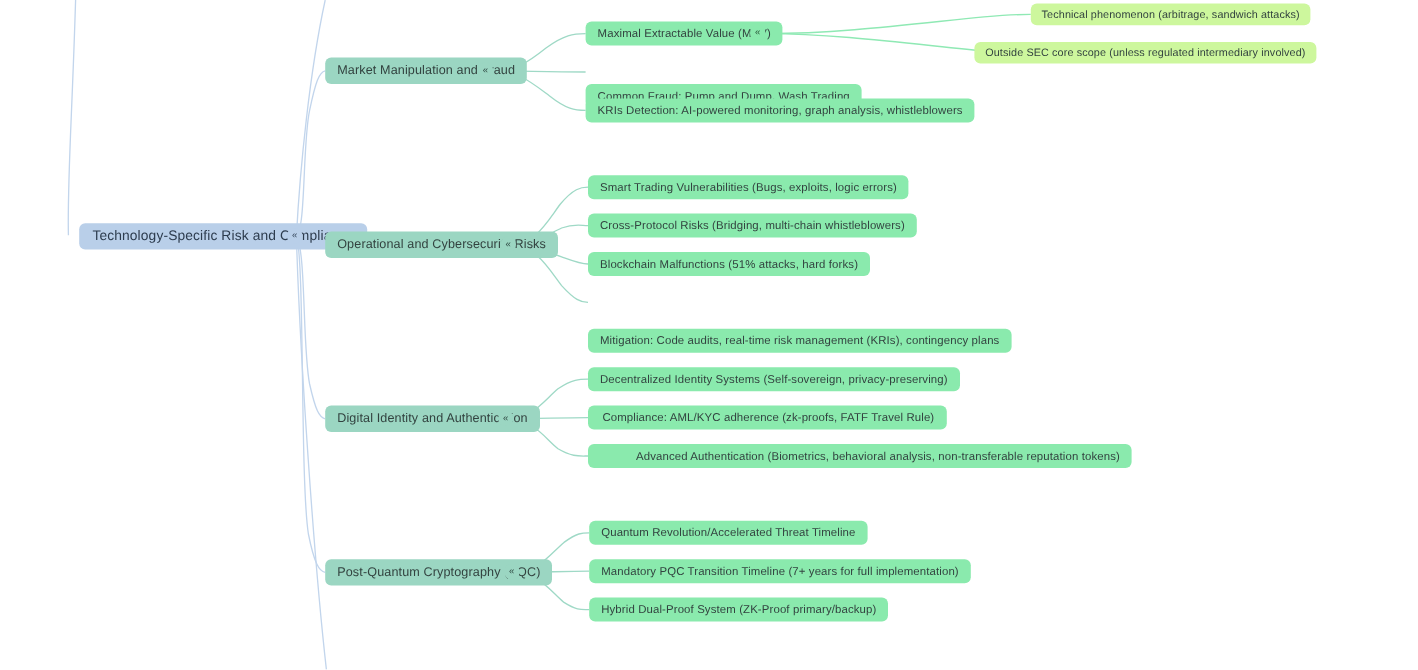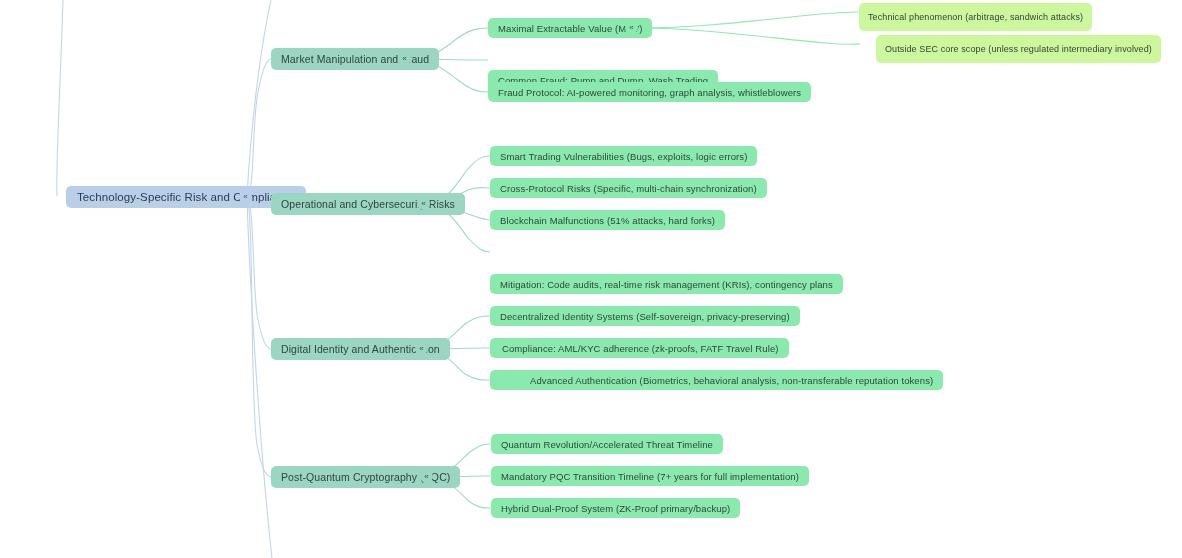--- a/index.html
+++ b/index.html
@@ -70,21 +70,21 @@
     font-size: 9.5px;
     padding: 0 10px;
     height: 20px;
     border-radius: 5px;
   }
   
   .node.sub {
     background: #cdf79d;
     font-size: 9px;
     padding: 0 9px;
-    height: 28px;
+    height: 18px;
     border-radius: 5px;
   }
 
   
   .toggle {
     position: absolute;
     width: 13px;
     height: 13px;
     border-radius: 50%;
     display: flex;
@@ -165,43 +165,43 @@
   <div class="node leaf" style="left:488px; top:18px;">
     <span class="node-label">Maximal Extractable Value (MEV)</span>
   </div>
   <div class="toggle mint" style="left:625px; top:21px;">
     <span>«</span>
   </div>
 
   <div class="node sub" style="left:859px; top:3px;">
     <span class="node-label">Technical phenomenon (arbitrage, sandwich attacks)</span>
   </div>
-  <div class="node sub" style="left:876px; top:35px;align-items:center;">
+  <div class="node sub" style="left:812px; top:35px;align-items:center;">
     <span class="node-label">Outside SEC core scope (unless regulated intermediary involved)</span>
   </div>
 
   <div class="node leaf" style="left:488px; top:50px;margin-top:20px;">
     <span class="node-label">Common Fraud: Pump and Dump, Wash Trading</span>
   </div>
   <div class="node leaf" style="left:488px; top:82px;">
-    <span class="node-label">Fraud Protocol: AI-powered monitoring, graph analysis, whistleblowers</span>
+    <span class="node-label">KRIs Detection: AI-powered monitoring, graph analysis, whistleblowers</span>
   </div>
 
   <div class="node branch" style="left:271px; top:193px;">
     <span class="node-label">Operational and Cybersecurity Risks</span>
   </div>
   <div class="toggle green" style="left:417px; top:197px;">
     <span>«</span>
   </div>
 
   <div class="node leaf" style="left:490px; top:146px;">
     <span class="node-label">Smart Trading Vulnerabilities (Bugs, exploits, logic errors)</span>
   </div>
   <div class="node leaf" style="left:490px; top:178px;">
-    <span class="node-label">Cross-Protocol Risks (Specific, multi-chain synchronization)</span>
+    <span class="node-label">Cross-Protocol Risks (Bridging, multi-chain whistleblowers)</span>
   </div>
   <div class="node leaf" style="left:490px; top:210px;">
     <span class="node-label">Blockchain Malfunctions (51% attacks, hard forks)</span>
   </div>
   <div class="node leaf" style="left:490px; top:242px;margin-top:32px;">
     <span class="node-label">Mitigation: Code audits, real-time risk management (KRIs), contingency plans</span>
   </div>
 
   <div class="node branch" style="left:271px; top:338px;">
     <span class="node-label">Digital Identity and Authentication</span>

